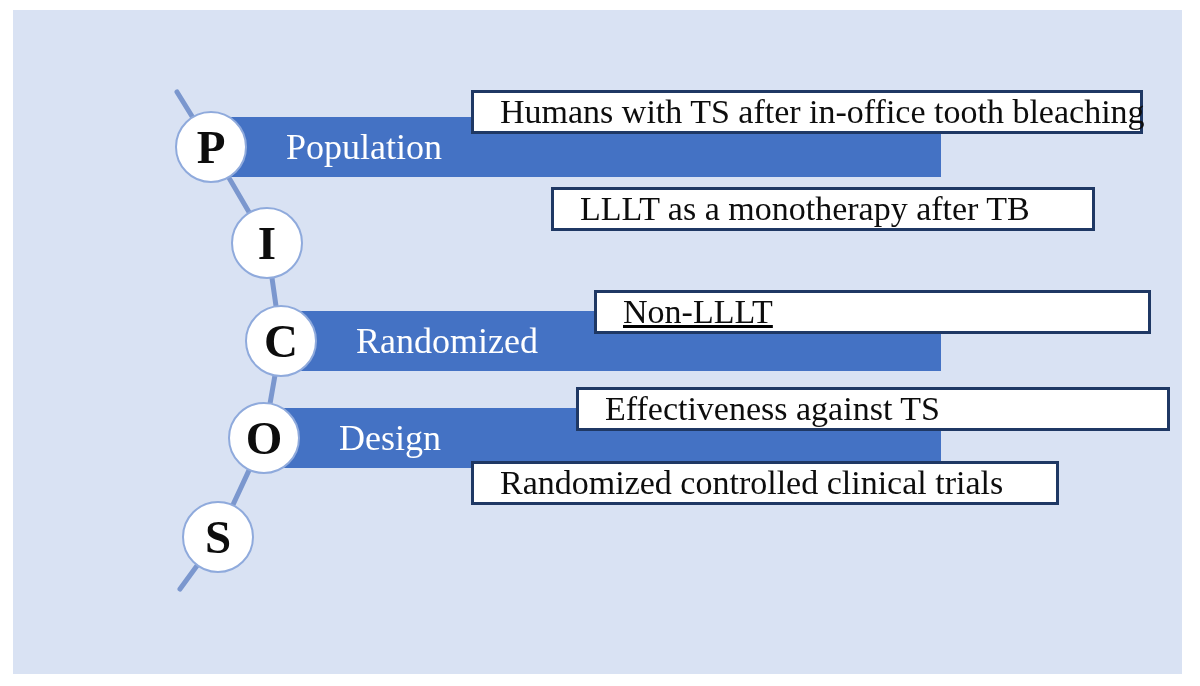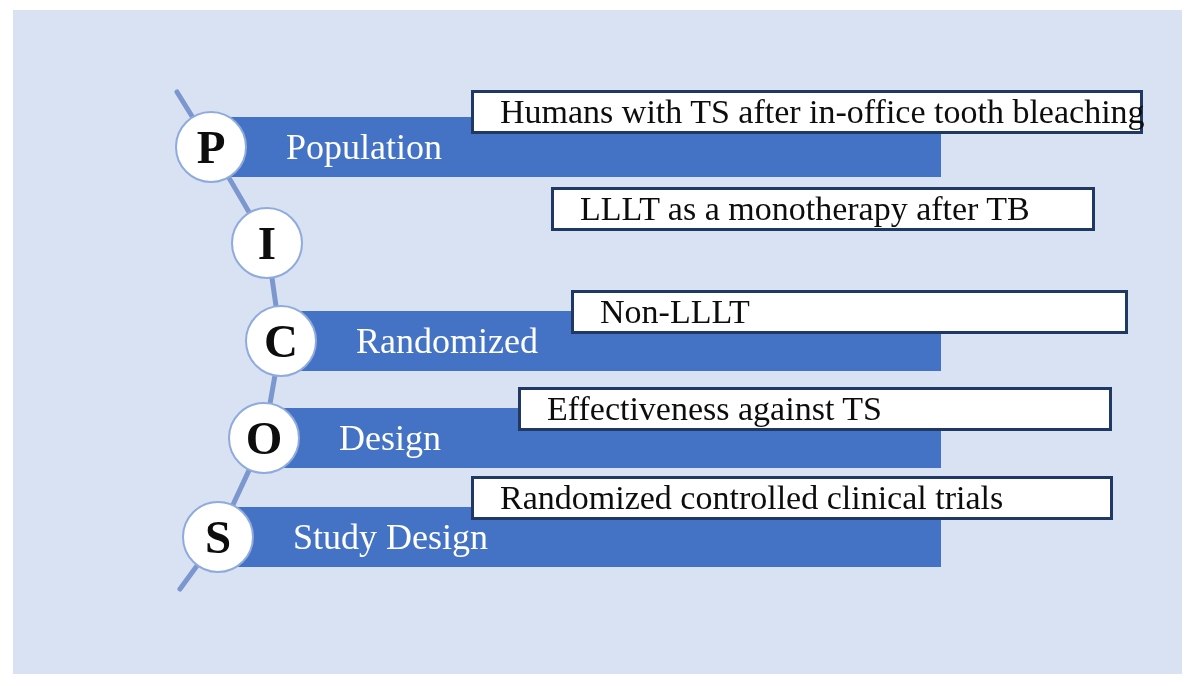--- a/index.html
+++ b/index.html
@@ -98,39 +98,36 @@
   <div class="detail-box" style="left:551px; top:187px; width:544px;">
     <span class="detail-text">LLLT as a monotherapy after TB</span>
   </div>
   <div class="letter-circle" style="left:231px; top:207px;">
     <span class="letter">I</span>
   </div>
 
   <div class="bar" style="left:265px; top:311px; width:676px;">
     <span class="bar-label">Randomized</span>
   </div>
-  <div class="detail-box" style="left:571px; top:290px; width:557px;">
+  <div class="detail-box" style="left:594px; top:290px; width:557px;text-decoration:underline;">
     <span class="detail-text">Non-LLLT</span>
   </div>
   <div class="letter-circle" style="left:245px; top:305px;">
     <span class="letter">C</span>
   </div>
 
   <div class="bar" style="left:248px; top:408px; width:693px;">
     <span class="bar-label">Design</span>
   </div>
-  <div class="detail-box" style="left:518px; top:387px; width:594px;">
+  <div class="detail-box" style="left:576px; top:387px; width:594px;">
     <span class="detail-text">Effectiveness against TS</span>
   </div>
   <div class="letter-circle" style="left:228px; top:402px;">
     <span class="letter">O</span>
   </div>
 
-  <div class="bar" style="left:202px; top:507px; width:739px;">
-    <span class="bar-label">Study Design</span>
-  </div>
-  <div class="detail-box" style="left:471px; top:476px; width:642px;">
+  <div class="detail-box" style="left:471px; top:461px; width:588px;">
     <span class="detail-text">Randomized controlled clinical trials</span>
   </div>
   <div class="letter-circle" style="left:182px; top:501px;">
     <span class="letter">S</span>
   </div>
 </div>
 
 </body></html>

